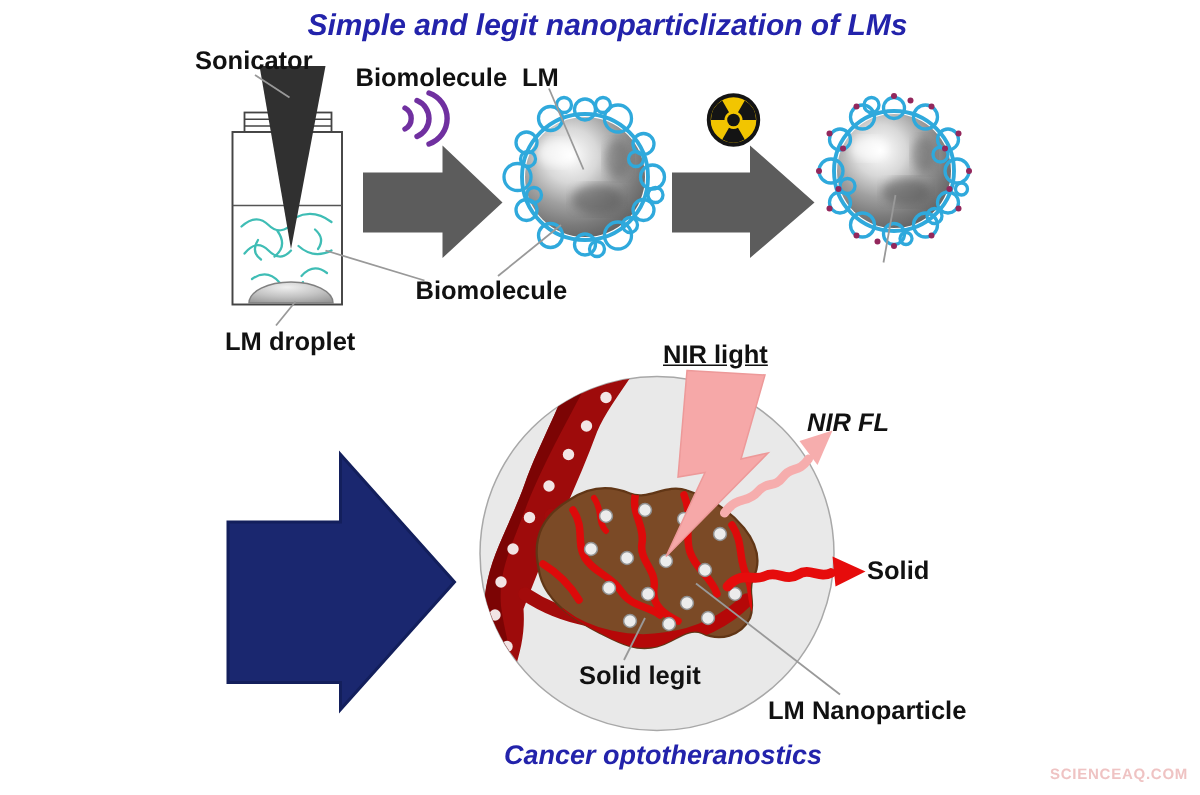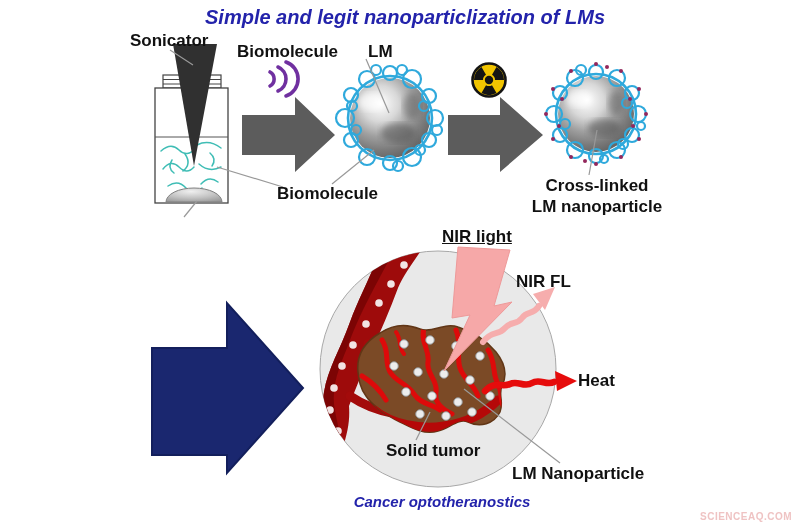--- a/index.html
+++ b/index.html
@@ -3,21 +3,21 @@
 <meta charset="utf-8">
 <style>
   html,body{margin:0;padding:0;background:#fff;}
   .figure{position:relative;width:800px;height:530px;background:#fff;overflow:hidden;
           font-family:"Liberation Sans",sans-serif;}
   .artwork{position:absolute;left:0;top:0;}
   .lbl{position:absolute;font-weight:bold;font-size:17px;color:#111;white-space:nowrap;line-height:21px;}
   .title{position:absolute;left:0;top:6px;width:810px;text-align:center;
          font-weight:bold;font-style:italic;font-size:20px;color:#2323AB;}
   .caption{position:absolute;left:330px;top:493px;width:224px;text-align:center;
-           font-weight:bold;font-style:italic;font-size:15px;color:#2323AB;white-space:nowrap;}
+           font-weight:bold;font-style:italic;font-size:18px;color:#2323AB;white-space:nowrap;}
   .crosslink{position:absolute;left:517px;top:175px;width:160px;text-align:center;
              font-weight:bold;font-size:17px;color:#111;line-height:21px;}
   .watermark{position:absolute;left:700px;top:511px;font-size:10px;color:#EFC3C3;
              letter-spacing:0.5px;font-weight:bold;}
 </style>
 </head>
 <body>
 
 <div class="figure">
 
@@ -266,28 +266,25 @@
         <line x1="430" y1="412" x2="416" y2="440"></line>
         <line x1="464" y1="389" x2="560" y2="463"></line>
       </g>
     </g>
   </svg>
 
   <div class="title">Simple and legit nanoparticlization of LMs</div>
 
   <div class="lbl" style="left:130px;top:30px;">Sonicator</div>
   <div class="lbl" style="left:237px;top:41px;">Biomolecule</div>
-  <div class="lbl" style="left:368px;top:41px;text-align:center;">LM</div>
+  <div class="lbl" style="left:348px;top:41px;text-align:center;">LM</div>
   <div class="lbl" style="left:277px;top:183px;">Biomolecule</div>
-  <div class="crosslink">
-    <div>Cross-linked</div>
-    <div>LM nanoparticle</div>
-  </div>
+  <div class="lbl" style="left:150px;top:217px;">LM droplet</div>
 
   <div class="lbl" style="left:442px;top:226px;text-decoration:underline;">NIR light</div>
-  <div class="lbl" style="left:516px;top:271px;">NIR FL</div>
-  <div class="lbl" style="left:578px;top:370px;">Heat</div>
-  <div class="lbl" style="left:386px;top:440px;">Solid tumor</div>
+  <div class="lbl" style="left:538px;top:271px;font-style:italic;">NIR FL</div>
+  <div class="lbl" style="left:578px;top:370px;">Solid</div>
+  <div class="lbl" style="left:386px;top:440px;">Solid legit</div>
   <div class="lbl" style="left:512px;top:463px;">LM Nanoparticle</div>
 
   <div class="caption">Cancer optotheranostics</div>
   <div class="watermark">SCIENCEAQ.COM</div>
 </div>
 
 </body></html>

